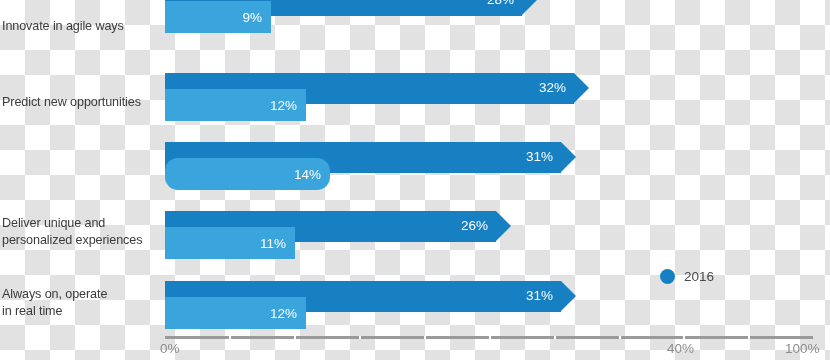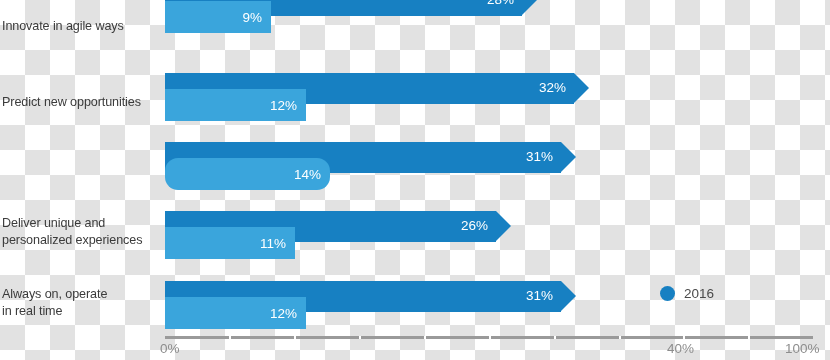--- a/index.html
+++ b/index.html
@@ -81,21 +81,20 @@
   
   #legend {
     position: absolute;
     left: 660px;
     top: 264px;
   }
   .legend-row {
     display: flex;
     align-items: center;
     height: 24px;
-    margin-top: 17px;
   }
   .legend-dot {
     width: 15px;
     height: 15px;
     border-radius: 50%;
     margin-right: 9px;
   }
   .legend-dot.c2016 { background: #1780c2; }
   .legend-dot.c2015 { background: #3aa5dc; }
   .legend-label {

